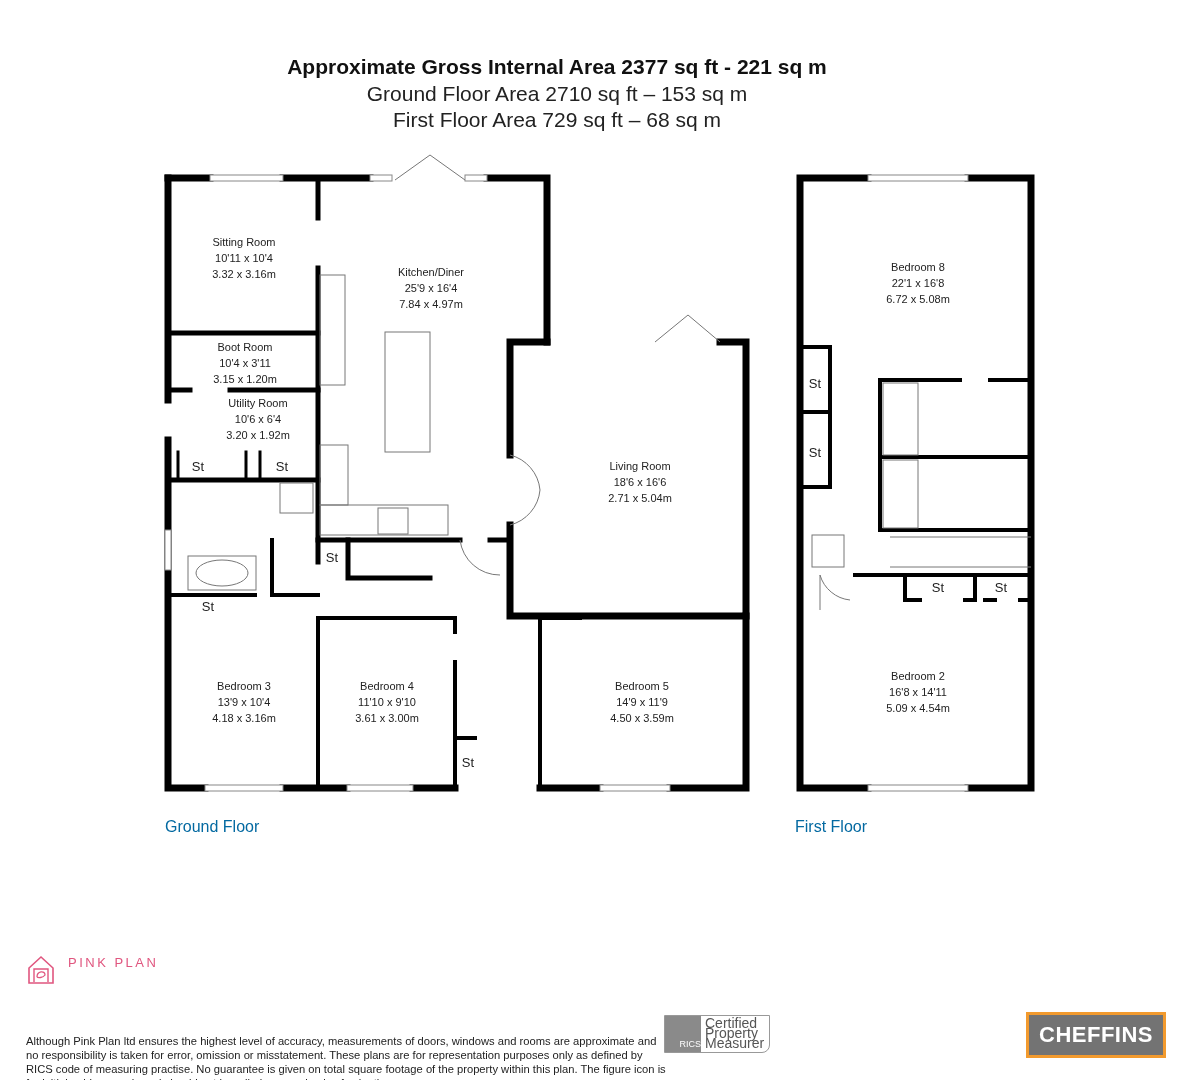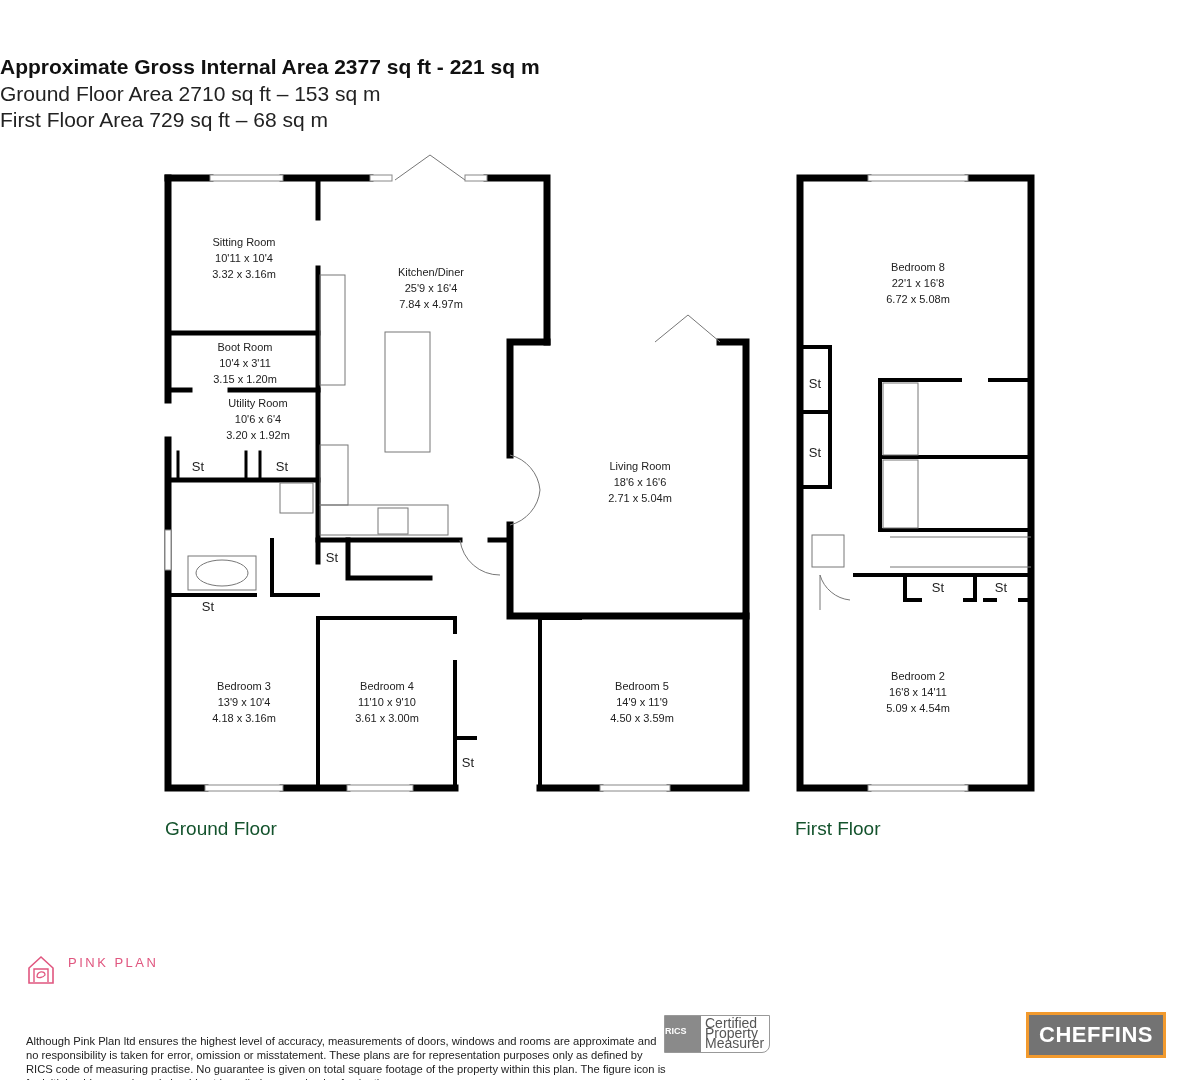--- a/index.html
+++ b/index.html
@@ -1,29 +1,29 @@
 <!DOCTYPE html>
 <html><head>
 <meta charset="utf-8">
 <style>
   html, body { margin:0; padding:0; background:#ffffff; }
   body { width:1191px; height:1080px; position:relative; overflow:hidden; font-family:"Liberation Sans", sans-serif; color:#111; }
-  .hdr { position:absolute; left:0; width:1082px; text-align:left; }
+  .hdr { position:absolute; left:16px; width:1082px; text-align:center; }
   .hdr-1 { top:55px; font-size:21px; font-weight:bold; }
   .hdr-2 { top:82px; font-size:21px; color:#222; }
   .hdr-3 { top:108px; font-size:21px; color:#222; }
   svg.plan { position:absolute; left:0; top:0; }
   .room-label { position:absolute; text-align:center; font-size:11px; line-height:16px; color:#222; transform:translateX(-50%); white-space:nowrap; }
   .st { position:absolute; font-size:13px; color:#222; transform:translate(-50%,-50%); }
-  .floor-label { position:absolute; font-size:19px; color:#14532d; }
+  .floor-label { position:absolute; font-size:16px; color:#0369a1; }
   .pp-logo { position:absolute; left:26px; top:955px; display:flex; align-items:flex-start; gap:12px; }
   .pp-text { color:#e0567f; font-size:13px; letter-spacing:2.5px; }
   .disclaimer { position:absolute; left:26px; top:998px; width:640px; font-size:11.2px; line-height:14px; color:#222;margin-top:36px; }
   .rics { position:absolute; left:664px; top:1015px; width:104px; height:36px; display:flex; border:1px solid #999; border-radius:0 0 8px 0; }
-  .rics-left { width:36px; background:#8a8a8a; color:#fff; font-size:9px; font-weight:bold; display:flex; flex-direction:column; align-items:flex-start; justify-content:flex-end; padding-bottom:16px; }
+  .rics-left { width:36px; background:#8a8a8a; color:#fff; font-size:9px; font-weight:normal; display:flex; flex-direction:column; align-items:flex-end; justify-content:flex-end; padding-bottom:3px; }
   .rics-right { padding:2px 4px; font-size:14px; line-height:10px; color:#555; }
   .cheffins { position:absolute; left:1026px; top:1012px; width:134px; height:40px; background:#737373; border:3px solid #f29a2e; color:#fff; font-weight:bold; font-size:22px; display:flex; align-items:center; justify-content:center; letter-spacing:0.5px; }
 </style>
 </head>
 <body>
 
 <div class="hdr hdr-1">Approximate Gross Internal Area 2377 sq ft - 221 sq m</div>
 <div class="hdr hdr-2">Ground Floor Area 2710 sq ft – 153 sq m</div>
 <div class="hdr hdr-3">First Floor Area 729 sq ft – 68 sq m</div>
 

